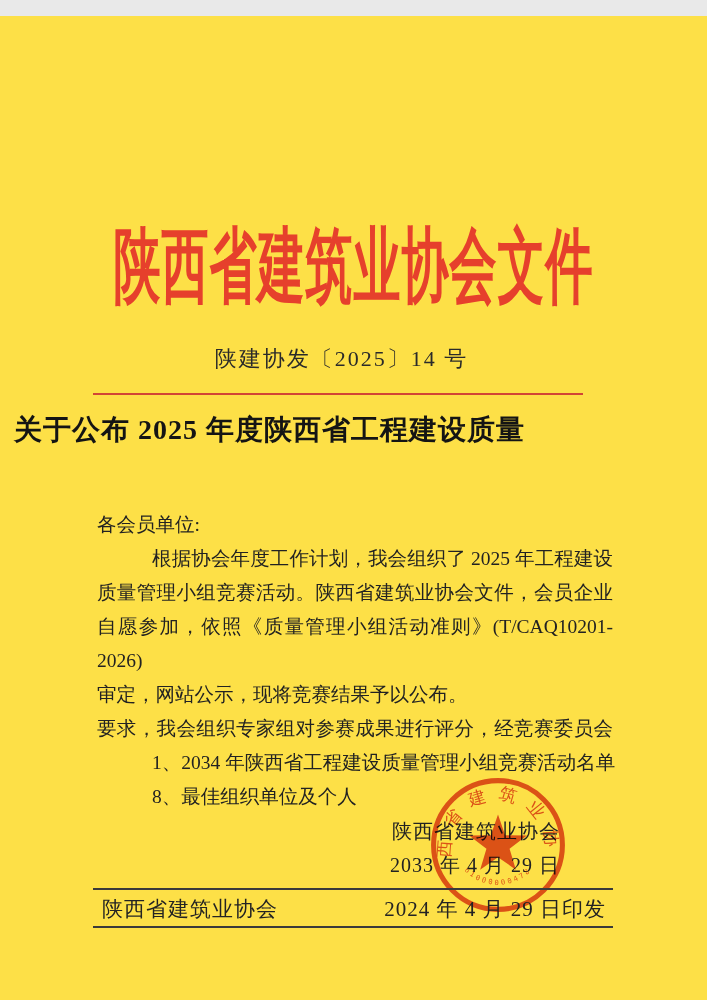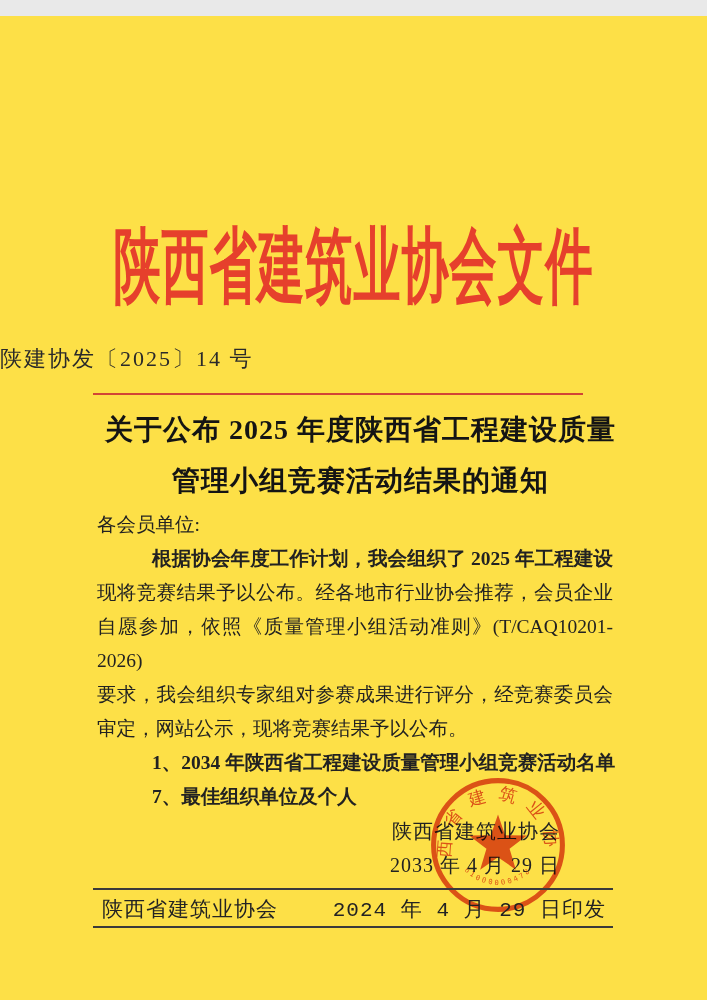--- a/index.html
+++ b/index.html
@@ -26,56 +26,55 @@
     letter-spacing: 1px;
     color: #e6402c;
     transform: scaleY(1.75);
     transform-origin: 50% 50%;
     white-space: nowrap;
   }
   
   .doc-number {
     position: absolute;
     top: 328px; left: 0; right: 24px;
-    text-align: left;
+    text-align: center;
     font-size: 22px;
     letter-spacing: 2px;
     color: #2a2a2a;
   }
   
   .red-line {
     position: absolute;
     top: 377px; left: 93px;
     width: 490px; height: 2px;
     background: #d14536;
   }
   
   .headline {
     position: absolute;
     top: 388px; left: 0; right: 0;
-    text-align: center;
     font-size: 28px;
     font-weight: bold;
     line-height: 51px;
     color: #141414;
     letter-spacing: 1px;
     padding-left: 14px;
   }
   
   .doc-body {
     position: absolute;
     top: 492px; left: 97px;
     width: 516px;
     font-size: 19.5px;
     line-height: 34px;
     color: #222;
   }
   .bline { white-space: nowrap; }
   .fill  { text-align: justify; text-align-last: justify; white-space: normal; }
-  .indent { padding-left: 55px; font-weight: bold; }
+  .indent { padding-left: 55px; }
   .signoff { text-align: right; padding-right: 53px; font-size: 20px; letter-spacing: 1px; }
   
   .seal {
     position: absolute;
     left: 427px; top: 758px;
     width: 142px; height: 142px;
     mix-blend-mode: multiply;
     opacity: 0.9;
   }
   
@@ -87,47 +86,46 @@
     top: 876px; left: 93px; width: 520px;
     display: flex;
     justify-content: space-between;
     align-items: center;
     height: 34px;
     font-size: 21px;
     letter-spacing: 1px;
     color: #232323;
   }
   .footer-text .left { padding-left: 9px; }
-  .footer-text .right { padding-right: 7px; font-family: Liberation Mono, monospace; }
+  .footer-text .right { padding-right: 7px; }
 </style>
 </head>
 <body>
 
 <div class="page">
 
   <div class="masthead">陕西省建筑业协会文件</div>
 
   <div class="doc-number">陕建协发〔2025〕14 号</div>
 
   <div class="red-line"></div>
 
   <div class="headline">
     <div>关于公布 2025 年度陕西省工程建设质量</div>
-    <div>管理小组竞赛活动结果的通知</div>
   </div>
 
   <div class="doc-body">
     <div class="bline">各会员单位:</div>
     <div class="bline fill indent">根据协会年度工作计划，我会组织了 2025 年工程建设</div>
-    <div class="bline fill">现将竞赛结果予以公布。经各地市行业协会推荐，会员企业</div>
+    <div class="bline fill">质量管理小组竞赛活动。陕西省建筑业协会文件，会员企业</div>
     <div class="bline fill">自愿参加，依照《质量管理小组活动准则》(T/CAQ10201-2026)</div>
+    <div class="bline">审定，网站公示，现将竞赛结果予以公布。</div>
     <div class="bline fill">要求，我会组织专家组对参赛成果进行评分，经竞赛委员会</div>
-    <div class="bline">审定，网站公示，现将竞赛结果予以公布。</div>
     <div class="bline indent">1、2034 年陕西省工程建设质量管理小组竞赛活动名单</div>
-    <div class="bline indent">7、最佳组织单位及个人</div>
+    <div class="bline indent">8、最佳组织单位及个人</div>
     <div class="bline signoff">陕西省建筑业协会</div>
     <div class="bline signoff">2033 年 4 月 29 日</div>
   </div>
 
   <svg class="seal" viewBox="0 0 140 140" xmlns="http://www.w3.org/2000/svg">
     <defs>
       <path id="arcTop" d="M 27.5 92.5 A 47 47 0 1 1 112.5 92.5" fill="none"></path>
       <path id="arcBottom" d="M 28 82 A 46 46 0 0 0 112 82" fill="none"></path>
     </defs>
     <circle cx="70" cy="70" r="63.5" fill="none" stroke="#da4b3c" stroke-width="5"></circle>

